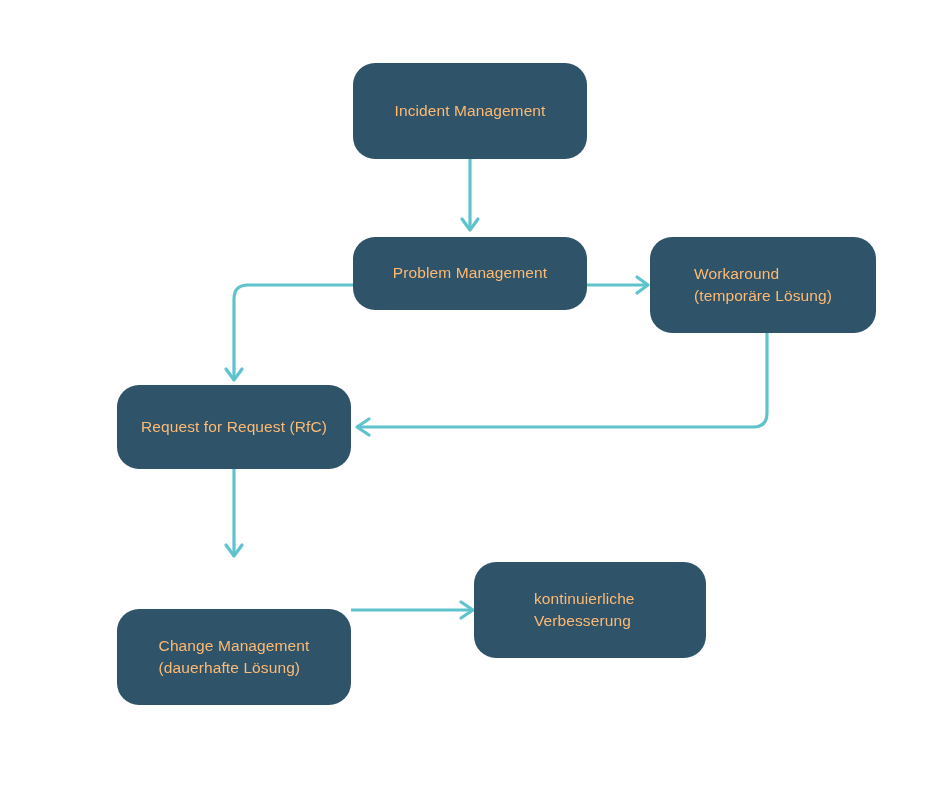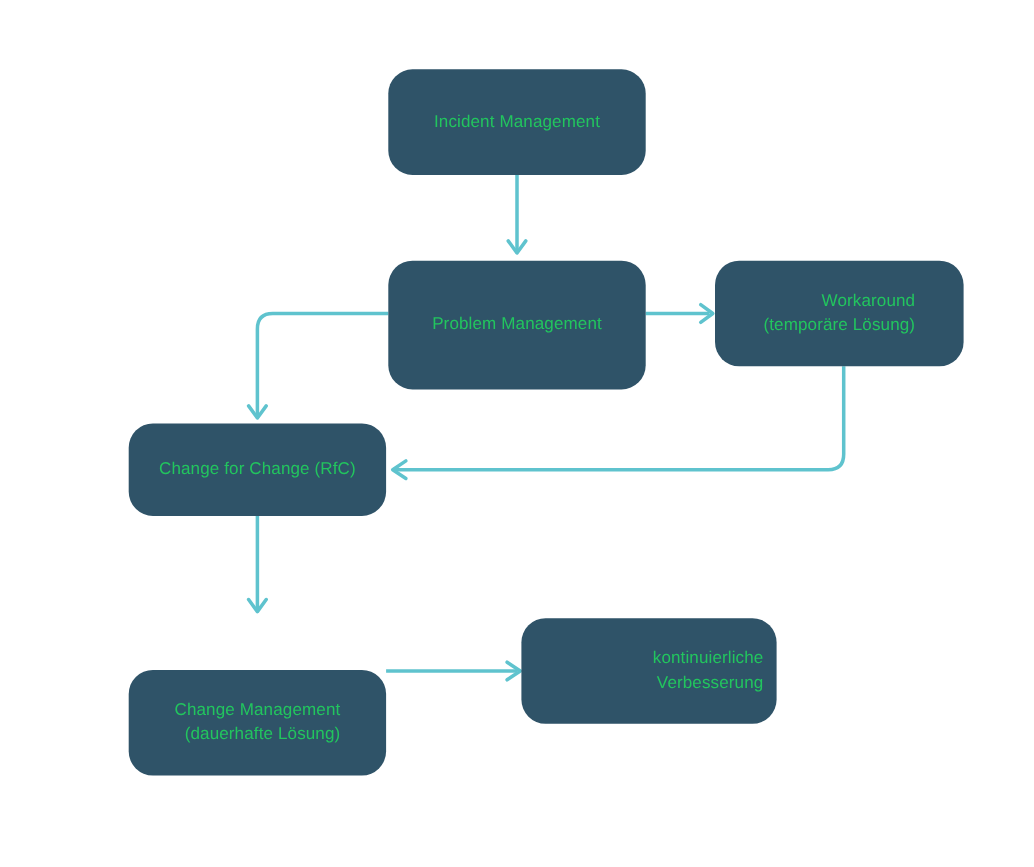--- a/index.html
+++ b/index.html
@@ -22,25 +22,25 @@
     left: 0;
     top: 0;
     width: 940px;
     height: 788px;
   }
   .node {
     position: absolute;
     box-sizing: border-box;
     background: #2F5368;
     border-radius: 22px;
-    color: #22c55e;
+    color: #fdba74;
     display: flex;
     align-items: center;
     justify-content: center;
-    text-align: right;
+    text-align: left;
     font-size: 15.5px;
     line-height: 1.45;
     letter-spacing: 0.1px;
     z-index: 2;
   }
   .node .label {
     white-space: pre-line;
     padding: 0 12px;
   }
 </style>
@@ -84,31 +84,31 @@
     <g>
       <line x1="351" y1="610" x2="470" y2="610" stroke="#5FC3CE" stroke-width="3.2"></line>
       <path d="M 461 602 L 473 610 L 461 618" fill="none" stroke="#5FC3CE" stroke-width="3.2" stroke-linecap="round" stroke-linejoin="round"></path>
     </g>
   </svg>
 
   <div class="node" style="left:353px; top:63px; width:234px; height:96px;">
     <span class="label">Incident Management</span>
   </div>
 
-  <div class="node" style="left:353px; top:237px; width:234px; height:117px;">
+  <div class="node" style="left:353px; top:237px; width:234px; height:73px;">
     <span class="label">Problem Management</span>
   </div>
 
   <div class="node" style="left:650px; top:237px; width:226px; height:96px;">
     <span class="label">Workaround
 (temporäre Lösung)</span>
   </div>
 
   <div class="node" style="left:117px; top:385px; width:234px; height:84px;">
-    <span class="label">Change for Change (RfC)</span>
+    <span class="label">Request for Request (RfC)</span>
   </div>
 
   <div class="node" style="left:117px; top:562px; width:234px; height:96px;margin-top:47px;">
     <span class="label">Change Management
 (dauerhafte Lösung)</span>
   </div>
 
   <div class="node" style="left:474px; top:562px; width:232px; height:96px;padding-left:48px;">
     <span class="label">kontinuierliche Verbesserung</span>
   </div>

